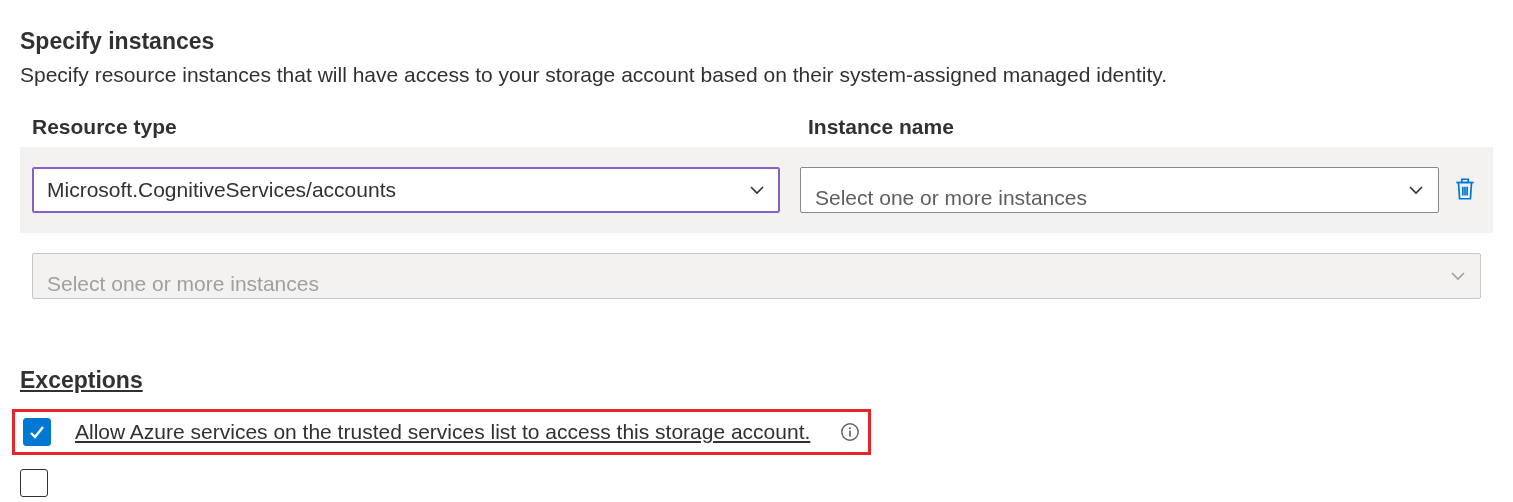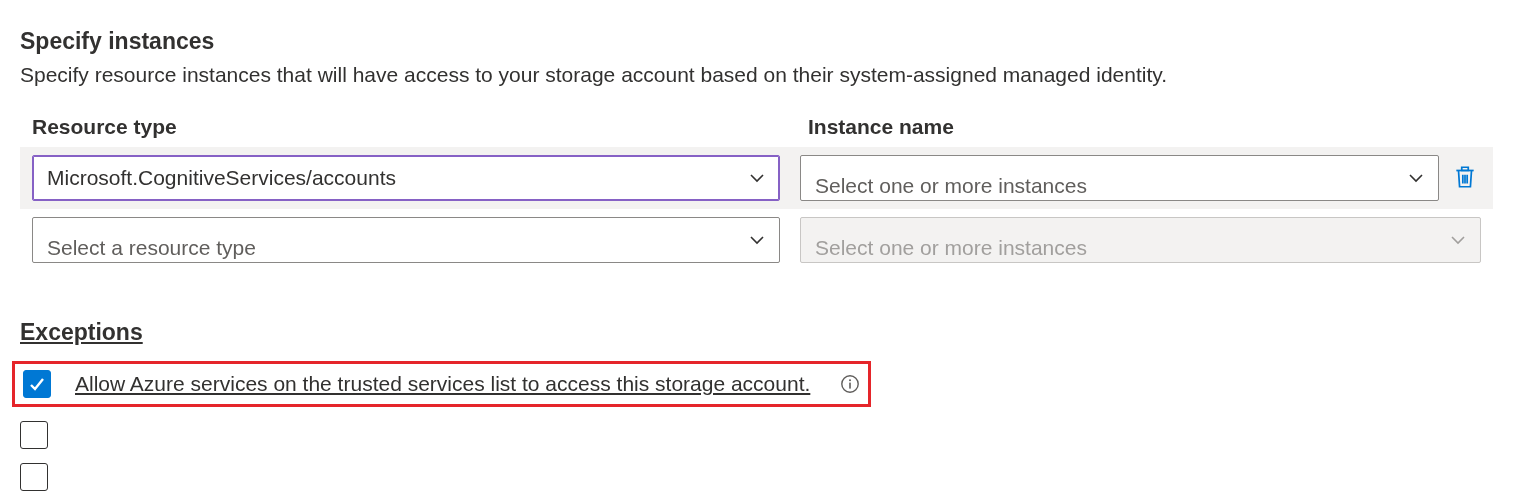--- a/index.html
+++ b/index.html
@@ -30,21 +30,21 @@
   .th {
     font-weight: 600;
     font-size: 21px;
     color: #323130;
   }
   .col-type { flex: 0 0 756px; }
   .col-instance { flex: 1; }
   .row {
     display: flex;
     align-items: center;
-    padding: 8px 12px;
+    padding: 20px 12px;
     gap: 12px;
   }
   .row.shaded {
     background: #f3f2f1;
   }
   .dropdown {
     position: relative;
     display: flex;
     align-items: center;
     height: 46px;
@@ -182,30 +182,20 @@
             <path d="M9 3h6v3H9z"></path>
             <path d="M6 6l1 15h10l1-15"></path>
             <path d="M10 10v8M12 10v8M14 10v8"></path>
           </svg>
         </span>
       </button>
     </div>
   </div>
 
   <div class="row">
-    <div class="col-type">
-      <div class="dropdown">
-        <span class="placeholder">Select a resource type</span>
-        <span class="chevron">
-          <svg width="20" height="20" viewBox="0 0 20 20">
-              <polyline points="4,7 10,13 16,7" fill="none" stroke="#323130" stroke-width="1.6"></polyline>
-            </svg>
-        </span>
-      </div>
-    </div>
     <div class="col-instance-wrap">
       <div class="dropdown disabled">
         <span class="placeholder">Select one or more instances</span>
         <span class="chevron">
           <svg width="20" height="20" viewBox="0 0 20 20">
               <polyline points="4,7 10,13 16,7" fill="none" stroke="#a19f9d" stroke-width="1.6"></polyline>
             </svg>
         </span>
       </div>
     </div>

